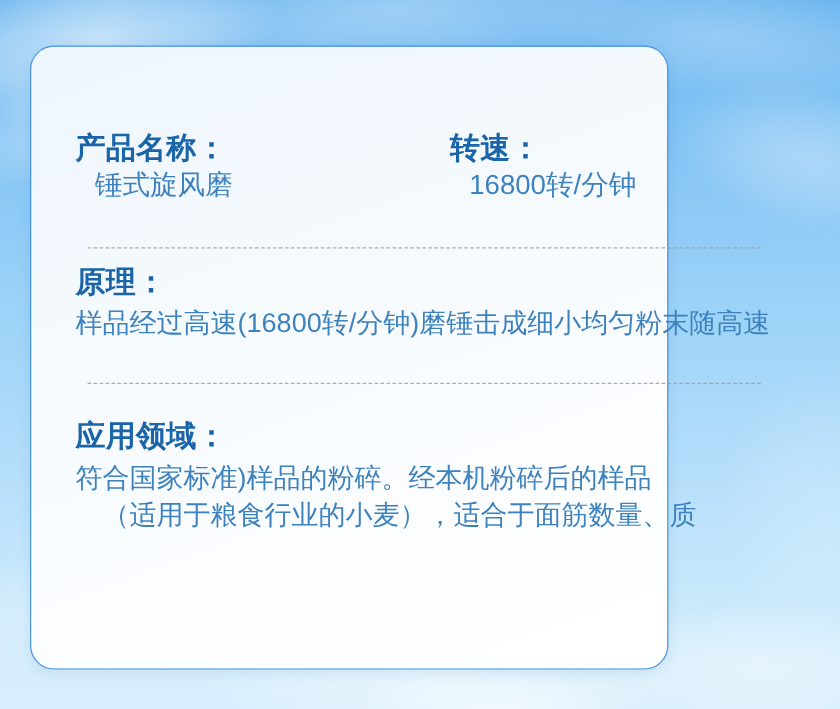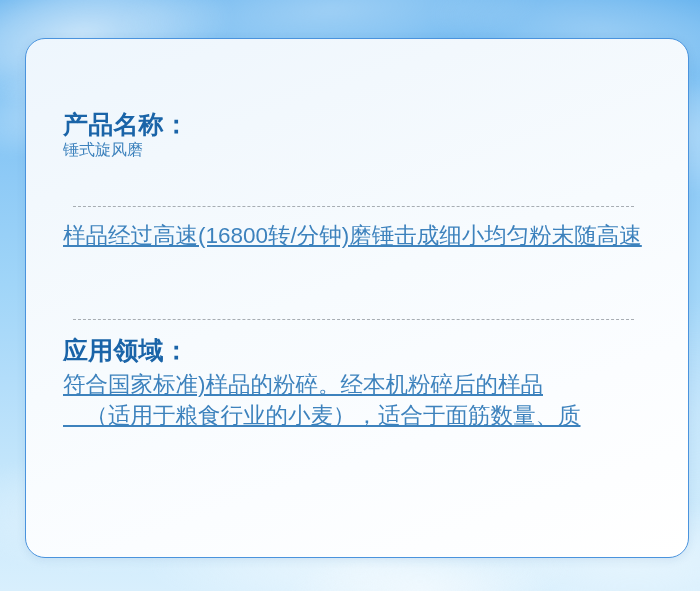--- a/index.html
+++ b/index.html
@@ -48,21 +48,21 @@
   .cloud-g { left: 150px;  top: 518px;  width: 420px; height: 95px;  opacity: .55; }
   .cloud-h { left: 470px;  top: 500px;  width: 330px; height: 110px; opacity: .50; }
   .cloud-i { left: 290px;  top: 556px;  width: 260px; height: 70px;  opacity: .60; }
   .cloud-j { left: 600px;  top: 300px;  width: 180px; height: 230px; opacity: .22; }
 
   
   #info-card {
     position: absolute;
     left: 25px;
     top: 38px;
-    width: 664px;
+    width: 532px;
     height: 520px;
     box-sizing: border-box;
     border: 1.5px solid #4a93dd;
     border-radius: 20px;
     background: linear-gradient(160deg,
         #eef6fd 0%,
         #f2f8fd 22%,
         #f7fbfe 48%,
         #fbfdff 72%,
         #ffffff 100%);
@@ -73,29 +73,29 @@
   .field-heading {
     color: #1a64a8;
     font-weight: bold;
     font-size: 25px;
     line-height: 1.22;
     letter-spacing: 0.2px;
     white-space: nowrap;
   }
   .field-value {
     color: #3d82bd;
-    font-size: 16px;
+    font-size: 23px;
     line-height: 1.30;
     white-space: nowrap;
+    margin-left: 16px;
   }
   .body-text {
     color: #3d82bd;
     font-size: 22.5px;
     line-height: 1.42;
-    text-decoration: underline;
   }
   .body-text .ln { display: block; white-space: nowrap; }
 
   
   .top-row {
     position: absolute;
     left: 37px;
     top: 70px;
     width: 580px;
     display: flex;
@@ -114,21 +114,21 @@
   }
   #divider-1 { top: 167px; }
   #divider-2 { top: 280px; }
 
   .section {
     position: absolute;
     left: 37px;
     right: 22px;
   }
   #section-principle { top: 181px; }
-  #section-application { top: 296px; }
+  #section-application { top: 310px; }
 
   .section .field-heading { margin-bottom: 3px; }
 </style>
 </head>
 <body>
 
 <div id="page">
 
   <div class="cloud cloud-a"></div>
   <div class="cloud cloud-b"></div>
@@ -142,26 +142,29 @@
   <div class="cloud cloud-i"></div>
 
   <div id="info-card">
 
     <div class="top-row">
       <div class="col-product">
         <div class="field-heading">产品名称：</div>
         <div class="field-value">锤式旋风磨</div>
       </div>
       <div class="col-speed">
+        <div class="field-heading">转速：</div>
+        <div class="field-value">16800转/分钟</div>
       </div>
     </div>
 
     <div class="divider" id="divider-1"></div>
 
     <div class="section" id="section-principle">
+      <div class="field-heading">原理：</div>
       <div class="body-text">
         <span class="ln">样品经过高速(16800转/分钟)磨锤击成细小均匀粉末随高速</span>
       </div>
     </div>
 
     <div class="divider" id="divider-2"></div>
 
     <div class="section" id="section-application">
       <div class="field-heading">应用领域：</div>
       <div class="body-text">

